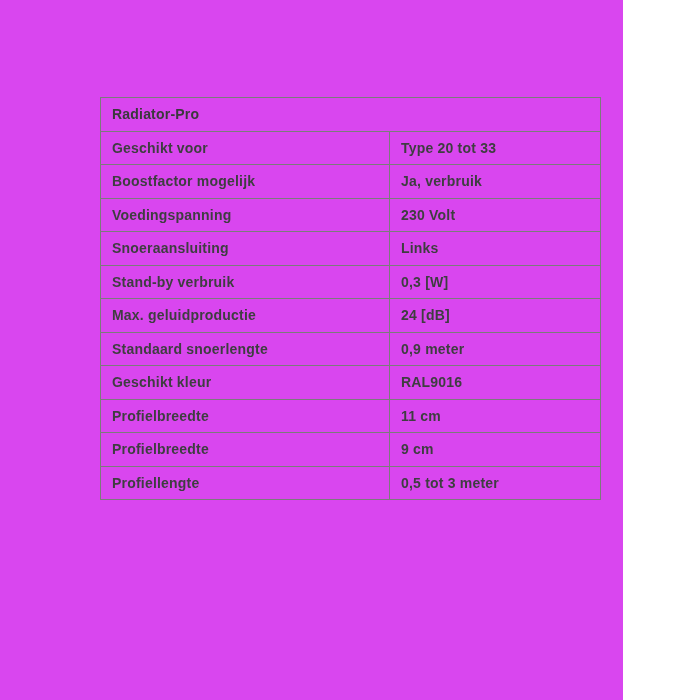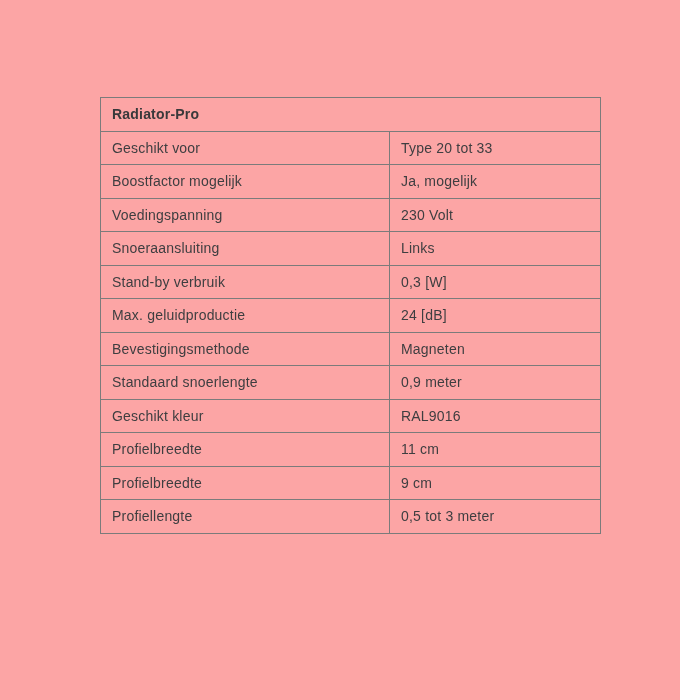--- a/index.html
+++ b/index.html
@@ -5,43 +5,43 @@
   html, body {
     margin: 0;
     padding: 0;
     background: #ffffff;
     width: 700px;
     height: 700px;
     overflow: hidden;
   }
   .page {
     position: relative;
-    width: 680px;
+    width: 623px;
     height: 700px;
-    background: #fca5a5;
+    background: #d946ef;
     font-family: "Liberation Sans", "DejaVu Sans", sans-serif;
   }
   table.spec-table {
     position: absolute;
     left: 100px;
     top: 97px;
     width: 500px;
     border-collapse: collapse;
     table-layout: fixed;
     color: #3e3e40;
     font-size: 14px;
   }
   table.spec-table th,
   table.spec-table td {
     border: 1px solid #7b7b7b;
     height: 32.5px;
     padding: 0 8px 0 11px;
     vertical-align: middle;
     text-align: left;
-    font-weight: normal;
+    font-weight: bold;
     letter-spacing: 0.2px;
     white-space: nowrap;
     overflow: hidden;
   }
   table.spec-table th.title-cell {
     font-weight: bold;
     color: #39393b;
   }
   col.col-label { width: 289px; }
   col.col-value { width: 211px; }
@@ -63,21 +63,21 @@
     <tbody id="spec-rows">
     <tr>
       <td>Geschikt voor</td>
       <td>Type 20 tot 33</td>
     </tr>
 
 
 
     <tr>
       <td>Boostfactor mogelijk</td>
-      <td>Ja, mogelijk</td>
+      <td>Ja, verbruik</td>
     </tr>
 
     <tr>
       <td>Voedingspanning</td>
       <td>230 Volt</td>
     </tr>
 
     <tr>
       <td>Snoeraansluiting</td>
       <td>Links</td>
@@ -86,24 +86,20 @@
     <tr>
       <td>Stand-by verbruik</td>
       <td>0,3 [W]</td>
     </tr>
 
     <tr>
       <td>Max. geluidproductie</td>
       <td>24 [dB]</td>
     </tr>
 
-    <tr>
-      <td>Bevestigingsmethode</td>
-      <td>Magneten</td>
-    </tr>
 
     <tr>
       <td>Standaard snoerlengte</td>
       <td>0,9 meter</td>
     </tr>
 
     <tr>
       <td>Geschikt kleur</td>
       <td>RAL9016</td>
     </tr>

